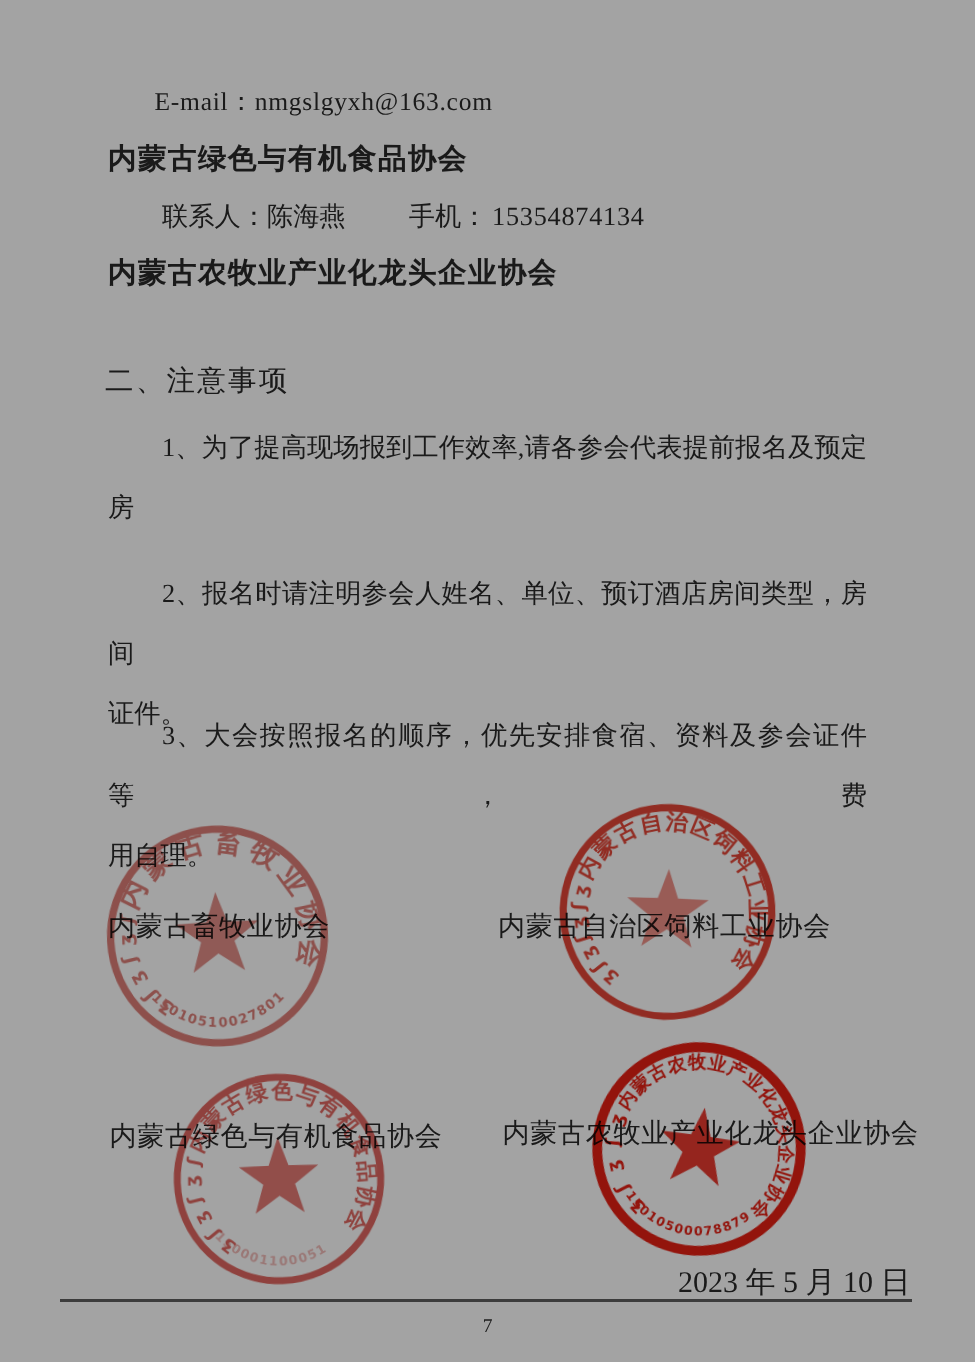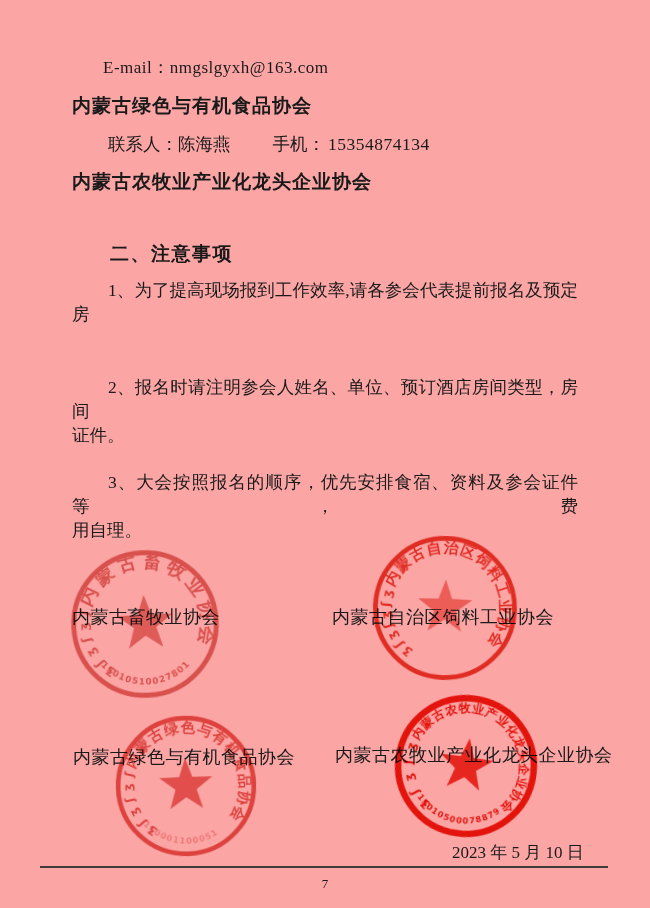--- a/index.html
+++ b/index.html
@@ -1,31 +1,31 @@
 <!DOCTYPE html>
 <html><head>
 <meta charset="utf-8">
 <style>
   html,body{margin:0;padding:0;background:#ffffff;}
   .page{
-    position:relative;width:650px;height:908px;background:#fca5a5;
+    position:relative;width:650px;height:908px;background:#a3a3a3;
     font-family:"Liberation Serif","DejaVu Serif",serif;color:#1a1a1a;overflow:hidden;
   }
   .abs{position:absolute;}
   .email{left:103px;top:56px;font-size:17px;letter-spacing:.5px;}
   .org{left:72px;font-size:19px;font-weight:bold;letter-spacing:1px;}
   .h1{top:93px;}
   .h2{top:169px;}
   .contact{left:108px;font-size:17.5px;}
   .c1{top:132px;}
   .c2{top:207px;}
   .contact .gap{display:inline-block;width:42px;}
   .contact .phone{margin-left:3px;letter-spacing:.5px;}
-  .sec{left:70px;top:241px;font-size:19px;font-weight:bold;letter-spacing:1.5px;margin-left:40px;}
-  .para{left:72px;width:506px;font-size:17.5px;line-height:24px;}
+  .sec{left:70px;top:241px;font-size:19px;font-weight:normal;letter-spacing:1.5px;}
+  .para{left:72px;width:506px;font-size:17.5px;line-height:40px;}
   .p1{top:278px;}
   .p2{top:375px;}
   .p3{top:470px;}
   .bl{width:506px;}
   .jl{text-align:justify;text-align-last:justify;}
   .first{text-indent:36px;}
   
   .slabel{font-size:18px;z-index:1;letter-spacing:.5px;}
   .l1{left:72px;top:605px;}
   .l2{left:332px;top:605px;}
@@ -42,21 +42,21 @@
   .star{opacity:.88;}
   .s2 .star{opacity:.6;}
   .arcname{font-family:"DejaVu Sans","Liberation Sans",sans-serif;font-weight:bold;}
   .s1 .arcname{font-size:19px;}
   .s2 .arcname{font-size:15.5px;}
   .s3 .arcname{font-size:15.5px;}
   .s4 .arcname{font-size:13px;}
   .script{font-family:"DejaVu Sans",sans-serif;font-size:13px;font-weight:bold;}
   .num{font-family:"DejaVu Sans","Liberation Sans",sans-serif;font-size:9px;font-weight:bold;}
   .s3 .num{opacity:.45;}
-  .date{left:452px;top:841px;font-size:17px;}
+  .date{left:452px;top:841px;font-size:20px;}
   .rule{left:40px;top:866px;width:568px;height:2px;background:#3c3c3c;}
   .pnum{left:0;top:876px;width:650px;text-align:center;font-size:13px;}
 </style>
 </head>
 <body>
 
 <svg width="0" height="0" style="position:absolute" aria-hidden="true">
   <defs>
     <path id="arcTop" d="M 30.5,65.2 A 58,58 0 1 1 129.4,122.3" fill="none"></path>
     <path id="arcBot" d="M 37.5,124.9 A 62,62 0 0 0 132.5,124.9" fill="none"></path>

